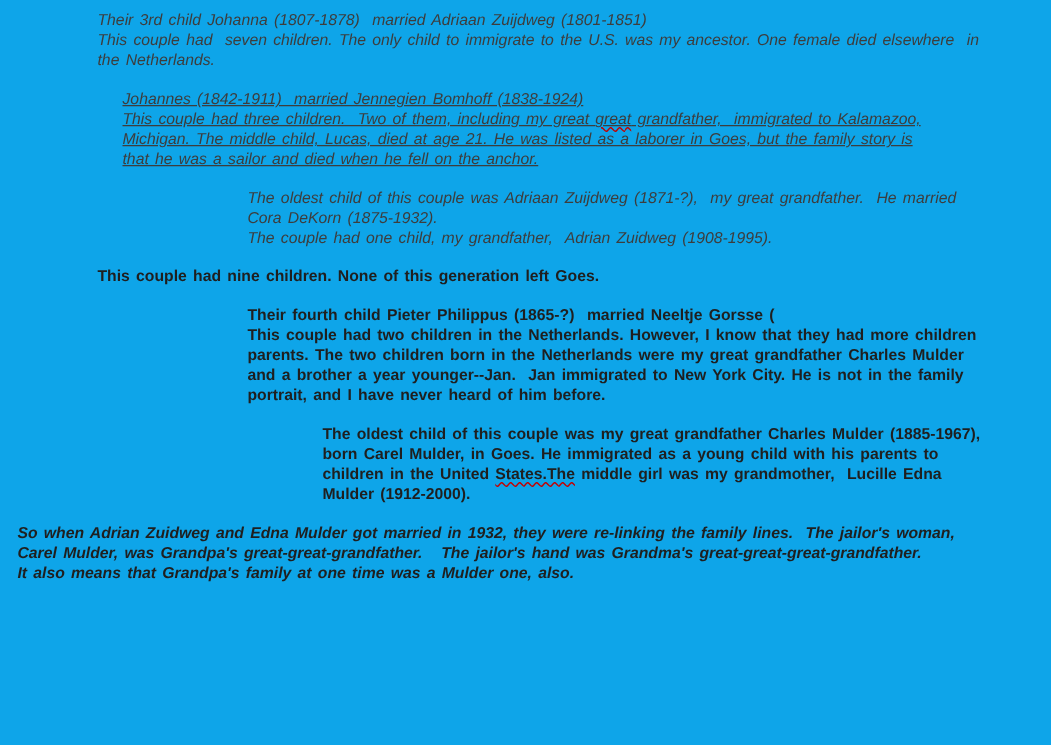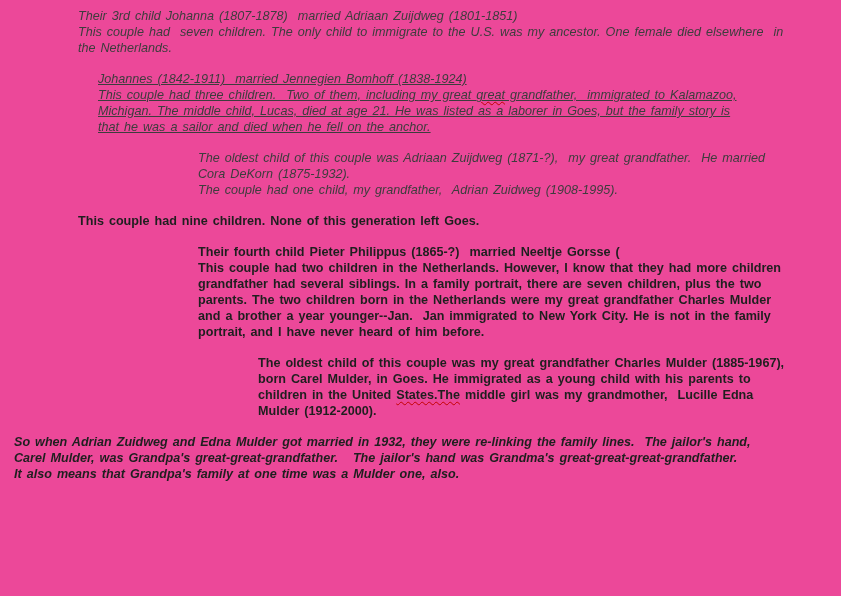--- a/index.html
+++ b/index.html
@@ -4,21 +4,21 @@
 <style>
   html, body {
     margin: 0;
     padding: 0;
     background: #ffffff;
   }
   .page {
     position: relative;
     width: 841px;
     height: 596px;
-    background: #ec4899;
+    background: #0ea5e9;
     overflow: hidden;
     font-family: "Liberation Sans", sans-serif;
     padding-top: 8px;
     box-sizing: border-box;
   }
   .para {
     font-size: 12.6px;
     line-height: 16px;
     word-spacing: 1.5px;
     margin: 0 0 15px 0;
@@ -76,30 +76,29 @@
         <div class="line"><span>The oldest child of this couple was Adriaan Zuijdweg (1871-?),  my great grandfather.  He married</span></div>
         <div class="line"><span>Cora DeKorn (1875-1932).</span></div>
         <div class="line"><span>The couple had one child, my grandfather,  Adrian Zuidweg (1908-1995).</span></div>
       </div>
       <div class="para style-bold indent-1">
         <div class="line"><span>This couple had nine children. None of this generation left Goes.</span></div>
       </div>
       <div class="para style-bold indent-3">
         <div class="line"><span>Their fourth child Pieter Philippus (1865-?)  married Neeltje Gorsse (</span></div>
         <div class="line"><span>This couple had two children in the Netherlands. However, I know that they had more children</span></div>
-        <div class="line"><span>grandfather had several siblings. In a family portrait, there are seven children, plus the two</span></div>
         <div class="line"><span>parents. The two children born in the Netherlands were my great grandfather Charles Mulder</span></div>
         <div class="line"><span>and a brother a year younger--Jan.  Jan immigrated to New York City. He is not in the family</span></div>
         <div class="line"><span>portrait, and I have never heard of him before.</span></div>
       </div>
       <div class="para style-bold indent-4">
         <div class="line"><span>The oldest child of this couple was my great grandfather Charles Mulder (1885-1967),</span></div>
         <div class="line"><span>born Carel Mulder, in Goes. He immigrated as a young child with his parents to</span></div>
         <div class="line"><span>children in the United </span><span class="squiggle">States.The</span><span> middle girl was my grandmother,  Lucille Edna</span></div>
         <div class="line"><span>Mulder (1912-2000).</span></div>
       </div>
       <div class="para style-bold-italic indent-0">
-        <div class="line"><span>So when Adrian Zuidweg and Edna Mulder got married in 1932, they were re-linking the family lines.  The jailor's hand,</span></div>
+        <div class="line"><span>So when Adrian Zuidweg and Edna Mulder got married in 1932, they were re-linking the family lines.  The jailor's woman,</span></div>
         <div class="line"><span>Carel Mulder, was Grandpa's great-great-grandfather.   The jailor's hand was Grandma's great-great-great-grandfather.</span></div>
         <div class="line"><span>It also means that Grandpa's family at one time was a Mulder one, also.</span></div>
       </div>
     </div>
 </div>
 
 </body></html>

